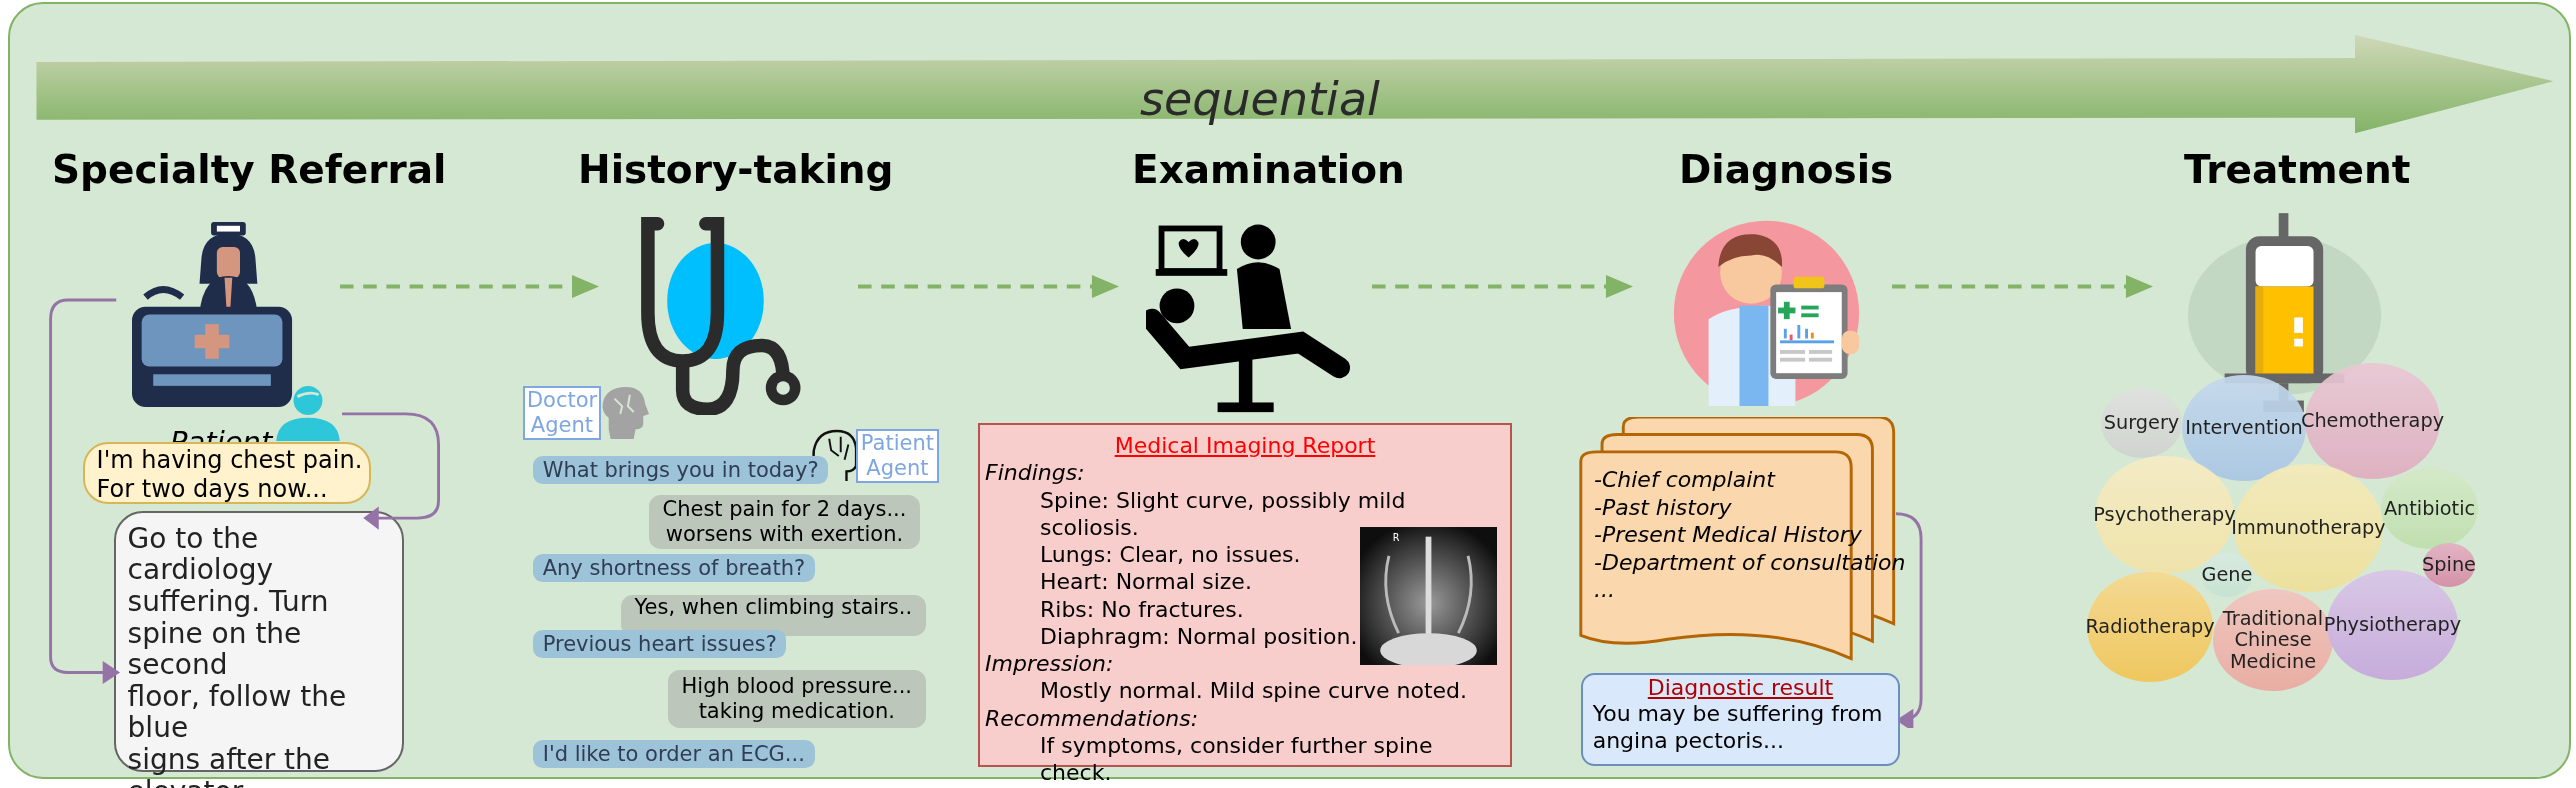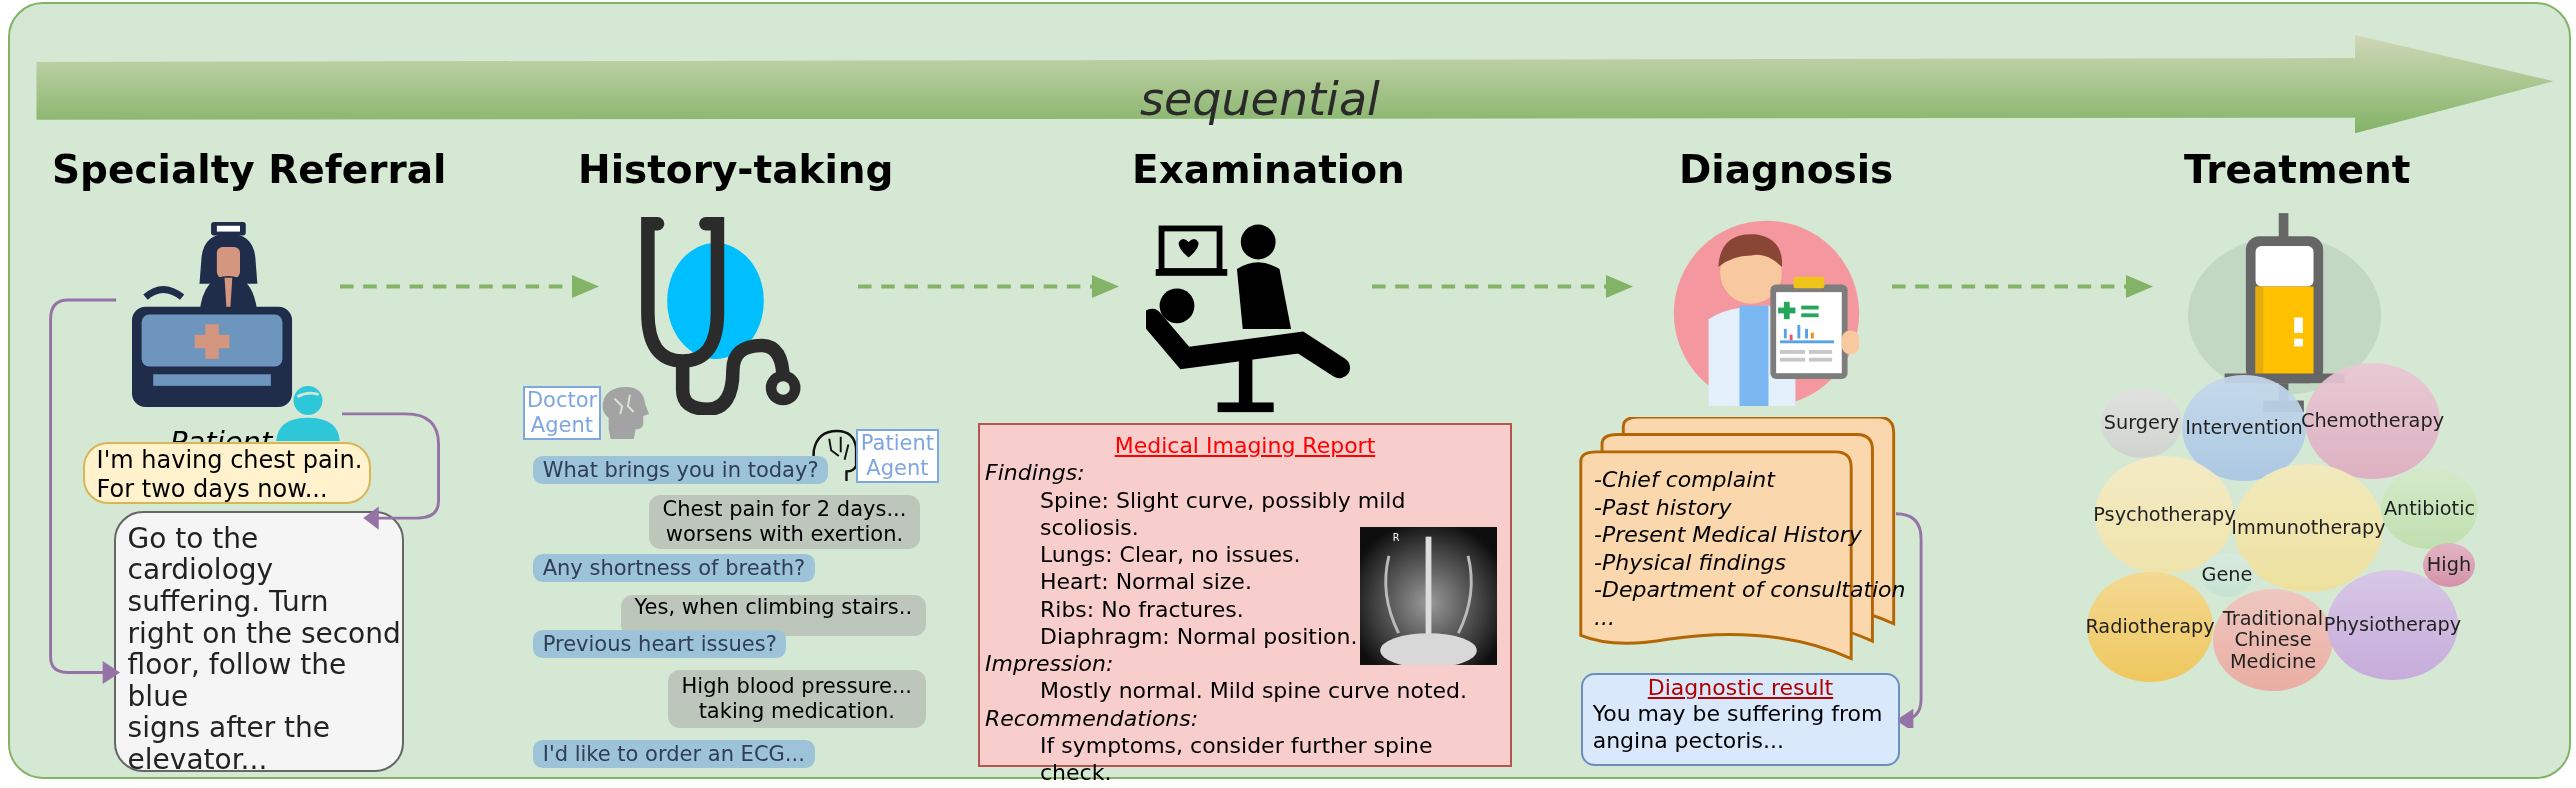--- a/index.html
+++ b/index.html
@@ -97,21 +97,21 @@
 </svg>
 
 <div class="speech-y">
   <div>I'm having chest pain.</div>
   <div>For two days now...</div>
 </div>
 
 <div class="speech-g">
   <div>Go to the cardiology</div>
   <div>suffering. Turn</div>
-  <div>right on the second</div>
+  <div>spine on the second</div>
   <div>floor, follow the blue</div>
   <div>signs after the</div>
   <div>elevator...</div>
 </div>
 
 <svg class="abs" style="left:39px;top:290px" width="415" height="406" viewBox="0 0 430 420">
   <path d="M80 10 L30 10 Q12 10 12 30 L12 380 Q12 396 30 396 L68 396" stroke="#9673a6" stroke-width="3" fill="none"></path>
   <polygon points="66,384 84,396 66,408" fill="#9673a6"></polygon>
   <path d="M314 128 L380 128 Q414 128 414 160 L414 218 Q414 236 392 236 L350 236" stroke="#9673a6" stroke-width="3" fill="none"></path>
   <polygon points="352,224 336,236 352,248" fill="#9673a6"></polygon>
@@ -226,21 +226,20 @@
 
 <svg class="abs" style="left:1575px;top:417px" width="338" height="261" viewBox="0 0 350 270">
   <path d="M50 10 Q50 0 66 0 L314 0 Q330 0 330 16 L330 214 Q250 178 140 190 L50 190 Z" fill="#fad7ac" stroke="#b46504" stroke-width="3"></path>
   <path d="M28 28 Q28 18 44 18 L292 18 Q308 18 308 34 L308 232 Q228 196 118 208 L28 208 Z" fill="#fad7ac" stroke="#b46504" stroke-width="3"></path>
   <path d="M6 46 Q6 36 22 36 L270 36 Q286 36 286 52 L286 250 Q206 214 96 230 Q40 240 6 226 Z" fill="#fad7ac" stroke="#b46504" stroke-width="3"></path>
 </svg>
 <div class="notes">
   <div>-Chief complaint</div>
   <div>-Past history</div>
   <div>-Present Medical History</div>
-  <div>-Physical findings</div>
   <div>-Department of consultation</div>
   <div>...</div>
 </div>
 
 <svg class="abs" style="left:1894px;top:506px" width="58" height="222" viewBox="0 0 60 230">
   <path d="M2 8 Q28 8 28 34 L28 200 Q28 222 6 222" stroke="#9673a6" stroke-width="3" fill="none"></path>
   <polygon points="20,210 2,222 20,234" fill="#9673a6"></polygon>
 </svg>
 
 <div class="diag-result">
@@ -263,19 +262,19 @@
   <rect x="80" y="194" width="42" height="12" fill="#666"></rect>
 </svg>
 
 <div id="treatment-circles">
     <div class="circle" style="left: 2101px; top: 388px; width: 81px; height: 70px; background: linear-gradient(rgba(255, 255, 255, 0.333), rgba(255, 255, 255, 0)), rgb(208, 211, 207); opacity: 0.92;">Surgery</div>
     <div class="circle" style="left: 2182px; top: 375px; width: 124px; height: 106px; background: linear-gradient(rgba(255, 255, 255, 0.333), rgba(255, 255, 255, 0)), rgb(169, 198, 228); opacity: 0.92;">Intervention</div>
     <div class="circle" style="left: 2305px; top: 363px; width: 135px; height: 116px; background: linear-gradient(rgba(255, 255, 255, 0.333), rgba(255, 255, 255, 0)), rgb(223, 173, 192); opacity: 0.92;">Chemotherapy</div>
     <div class="circle" style="left: 2095px; top: 456px; width: 139px; height: 118px; background: linear-gradient(rgba(255, 255, 255, 0.333), rgba(255, 255, 255, 0)), rgb(242, 227, 168); opacity: 0.92;">Psychotherapy</div>
     <div class="circle" style="left: 2234px; top: 464px; width: 149px; height: 128px; background: linear-gradient(rgba(255, 255, 255, 0.333), rgba(255, 255, 255, 0)), rgb(240, 224, 154); opacity: 0.92;">Immunotherapy</div>
     <div class="circle" style="left: 2381px; top: 468px; width: 97px; height: 81px; background: linear-gradient(rgba(255, 255, 255, 0.333), rgba(255, 255, 255, 0)), rgb(191, 223, 173); opacity: 0.92;">Antibiotic</div>
-    <div class="circle" style="left: 2423px; top: 543px; width: 52px; height: 44px; background: linear-gradient(rgba(255, 255, 255, 0.333), rgba(255, 255, 255, 0)), rgb(213, 139, 165); opacity: 0.92;">High</div>
+    <div class="circle" style="left: 2423px; top: 543px; width: 52px; height: 44px; background: linear-gradient(rgba(255, 255, 255, 0.333), rgba(255, 255, 255, 0)), rgb(213, 139, 165); opacity: 0.92;">Spine</div>
     <div class="circle" style="left: 2201px; top: 553px; width: 52px; height: 44px; background: linear-gradient(rgba(255, 255, 255, 0.333), rgba(255, 255, 255, 0)), rgb(198, 226, 210); opacity: 0.92;">Gene</div>
     <div class="circle" style="left: 2087px; top: 572px; width: 126px; height: 110px; background: linear-gradient(rgba(255, 255, 255, 0.333), rgba(255, 255, 255, 0)), rgb(242, 197, 85); opacity: 0.92;">Radiotherapy</div>
     <div class="circle" style="left: 2213px; top: 589px; width: 120px; height: 102px; background: linear-gradient(rgba(255, 255, 255, 0.333), rgba(255, 255, 255, 0)), rgb(235, 169, 159); opacity: 0.92;">Traditional<br>Chinese<br>Medicine</div>
     <div class="circle" style="left: 2327px; top: 570px; width: 131px; height: 110px; background: linear-gradient(rgba(255, 255, 255, 0.333), rgba(255, 255, 255, 0)), rgb(198, 168, 220); opacity: 0.92;">Physiotherapy</div>
   </div>
 
 
 </body></html>

